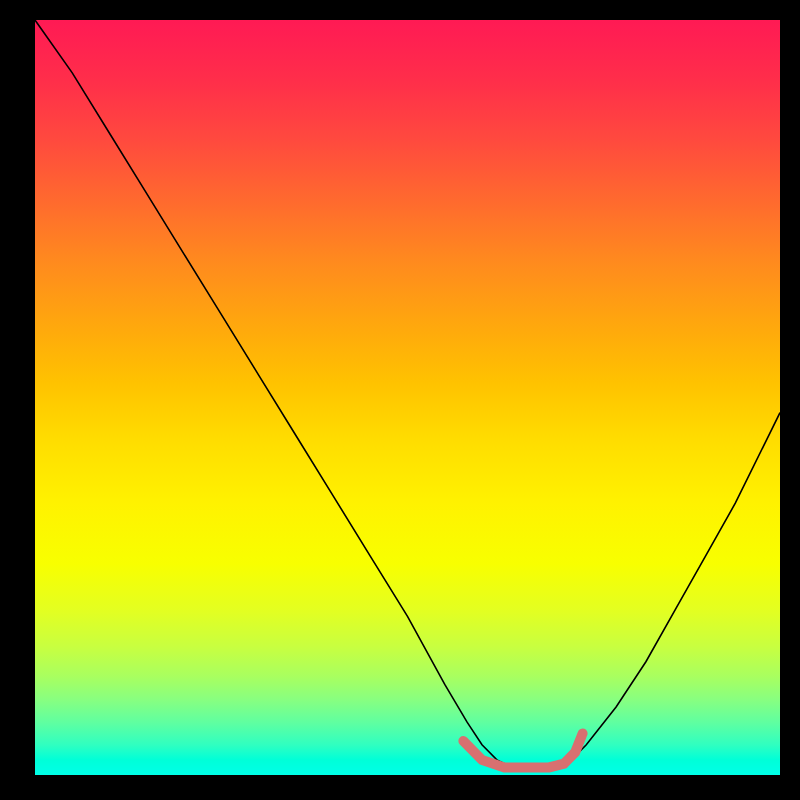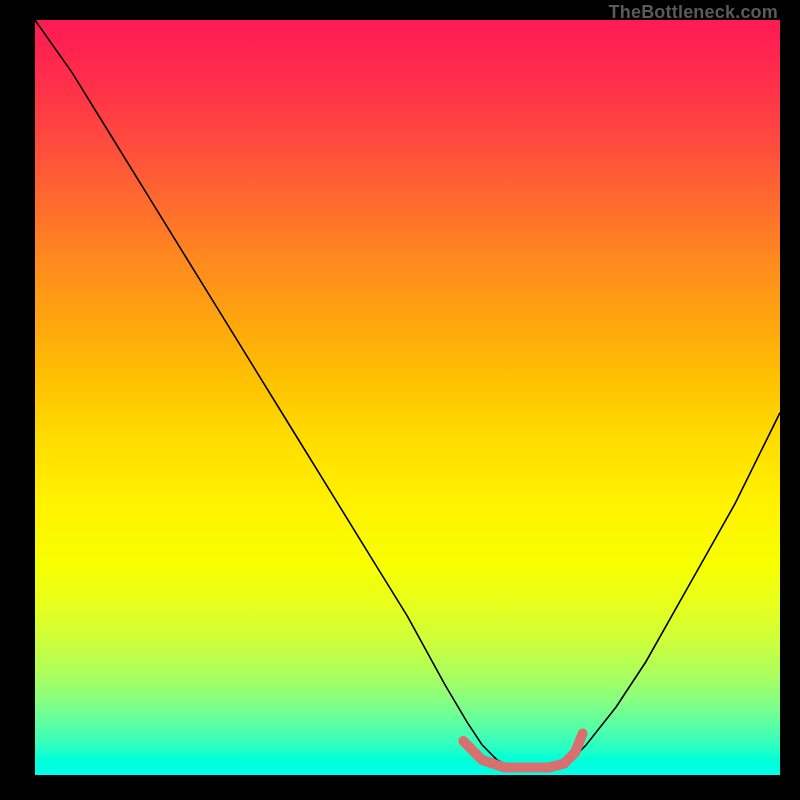--- a/index.html
+++ b/index.html
@@ -59,14 +59,13 @@
 </head>
 <body>
 
 <div class="container">
   <div class="plot-area">
     <svg class="curve" viewBox="0 0 745 755" preserveAspectRatio="none">
       <path id="main-curve" fill="none" stroke="#000" stroke-width="1.6" d="M0.00 0.00 L37.25 52.85 L74.50 113.25 L111.75 173.65 L149.00 234.05 L186.25 294.45 L223.50 354.85 L260.75 415.25 L298.00 475.65 L335.25 536.05 L372.50 596.45 L409.75 664.40 L432.10 702.15 L447.00 724.80 L461.90 739.90 L476.80 747.45 L491.70 748.96 L506.60 748.96 L521.50 747.45 L536.40 739.90 L551.30 724.80 L581.10 687.05 L610.90 641.75 L640.70 588.90 L670.50 536.05 L700.30 483.20 L730.10 422.80 L745.00 392.60"></path>
       <path id="marker-curve" fill="none" stroke="#d87070" stroke-width="10" stroke-linecap="round" d="M428.37 721.02 L447.00 739.90 L469.35 747.45 L491.70 747.45 L514.05 747.45 L528.95 743.67 L540.13 732.35 L547.58 713.48"></path>
     </svg>
   </div>
-  <div class="attribution">TheBottleneck.com</div>
 </div>
 
 </body></html>

